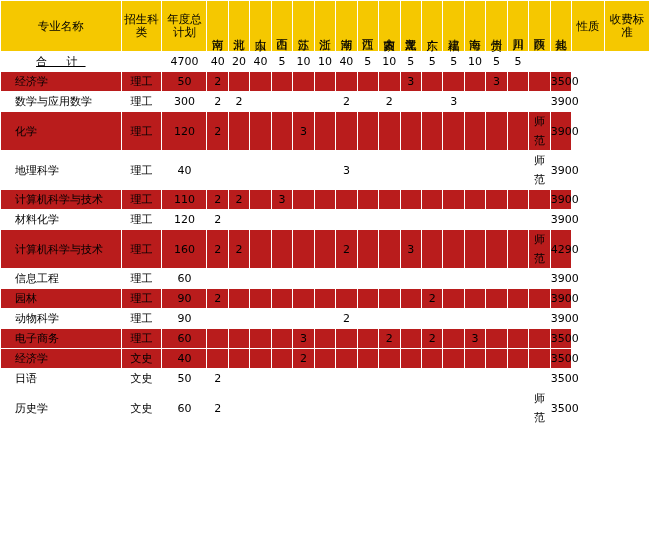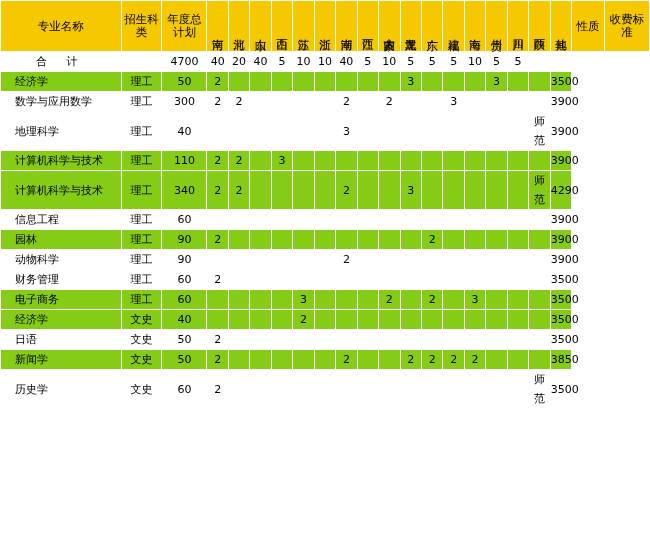--- a/index.html
+++ b/index.html
@@ -3,24 +3,24 @@
 <meta charset="utf-8">
 <style>
   html,body{margin:0;padding:0;background:#fff;}
   body{font-family:"DejaVu Sans","Liberation Sans",sans-serif;}
   #sheet{width:650px;height:552px;position:relative;overflow:hidden;}
   table{border-collapse:collapse;width:650px;table-layout:fixed;}
   td,th{border:1px solid #ffffff;font-size:11px;text-align:center;padding:0;height:19px;line-height:19px;color:#000;}
   thead th{background:#f5c800;font-weight:normal;font-size:11.5px;height:50px;line-height:13px;border:1px solid #ffffff;}
   .vert{writing-mode:vertical-rl;text-orientation:upright;letter-spacing:0px;display:inline-block;line-height:12px;}
   .rowA{background:#ffffff;}
-  .rowB{background:#84cc16;}
+  .rowB{background:#b91c1c;}
   .sum td{background:#ffffff;font-weight:normal;}
   .major{text-align:left;padding-left:14px;}
-  .sum .major{text-align:center;padding-left:0;letter-spacing:8px;}
+  .sum .major{text-align:center;padding-left:0;letter-spacing:8px;text-decoration:underline;}
 </style>
 </head>
 <body>
 
 <div id="sheet">
   <table>
     <colgroup id="cols">
         <col style="width: 118px;">
         <col style="width: 40px;">
         <col style="width: 44px;">
@@ -130,20 +130,42 @@
           <td>2</td>
           <td></td>
           <td></td>
           <td>3</td>
           <td></td>
           <td></td>
           <td></td>
           <td></td>
           <td>3900</td>
         </tr>
+        <tr class="rowB">
+          <td class="major">化学</td>
+          <td>理工</td>
+          <td>120</td>
+          <td>2</td>
+          <td></td>
+          <td></td>
+          <td></td>
+          <td>3</td>
+          <td></td>
+          <td></td>
+          <td></td>
+          <td></td>
+          <td></td>
+          <td></td>
+          <td></td>
+          <td></td>
+          <td></td>
+          <td></td>
+          <td>师范</td>
+          <td>3900</td>
+        </tr>
         <tr class="rowA">
           <td class="major">地理科学</td>
           <td>理工</td>
           <td>40</td>
           <td></td>
           <td></td>
           <td></td>
           <td></td>
           <td></td>
           <td></td>
@@ -174,24 +196,46 @@
           <td></td>
           <td></td>
           <td></td>
           <td></td>
           <td></td>
           <td></td>
           <td></td>
           <td></td>
           <td>3900</td>
         </tr>
+        <tr class="rowA">
+          <td class="major">材料化学</td>
+          <td>理工</td>
+          <td>120</td>
+          <td>2</td>
+          <td></td>
+          <td></td>
+          <td></td>
+          <td></td>
+          <td></td>
+          <td></td>
+          <td></td>
+          <td></td>
+          <td></td>
+          <td></td>
+          <td></td>
+          <td></td>
+          <td></td>
+          <td></td>
+          <td></td>
+          <td>3900</td>
+        </tr>
         <tr class="rowB">
           <td class="major">计算机科学与技术</td>
           <td>理工</td>
-          <td>340</td>
+          <td>160</td>
           <td>2</td>
           <td>2</td>
           <td></td>
           <td></td>
           <td></td>
           <td></td>
           <td>2</td>
           <td></td>
           <td></td>
           <td>3</td>
@@ -261,42 +305,20 @@
           <td></td>
           <td></td>
           <td></td>
           <td></td>
           <td></td>
           <td></td>
           <td></td>
           <td></td>
           <td></td>
           <td>3900</td>
-        </tr>
-        <tr class="rowA">
-          <td class="major">财务管理</td>
-          <td>理工</td>
-          <td>60</td>
-          <td>2</td>
-          <td></td>
-          <td></td>
-          <td></td>
-          <td></td>
-          <td></td>
-          <td></td>
-          <td></td>
-          <td></td>
-          <td></td>
-          <td></td>
-          <td></td>
-          <td></td>
-          <td></td>
-          <td></td>
-          <td></td>
-          <td>3500</td>
         </tr>
         <tr class="rowB">
           <td class="major">电子商务</td>
           <td>理工</td>
           <td>60</td>
           <td></td>
           <td></td>
           <td></td>
           <td></td>
           <td>3</td>
@@ -349,42 +371,20 @@
           <td></td>
           <td></td>
           <td></td>
           <td></td>
           <td></td>
           <td></td>
           <td></td>
           <td></td>
           <td></td>
           <td>3500</td>
-        </tr>
-        <tr class="rowB">
-          <td class="major">新闻学</td>
-          <td>文史</td>
-          <td>50</td>
-          <td>2</td>
-          <td></td>
-          <td></td>
-          <td></td>
-          <td></td>
-          <td></td>
-          <td>2</td>
-          <td></td>
-          <td></td>
-          <td>2</td>
-          <td>2</td>
-          <td>2</td>
-          <td>2</td>
-          <td></td>
-          <td></td>
-          <td></td>
-          <td>3850</td>
         </tr>
         <tr class="rowA">
           <td class="major">历史学</td>
           <td>文史</td>
           <td>60</td>
           <td>2</td>
           <td></td>
           <td></td>
           <td></td>
           <td></td>

